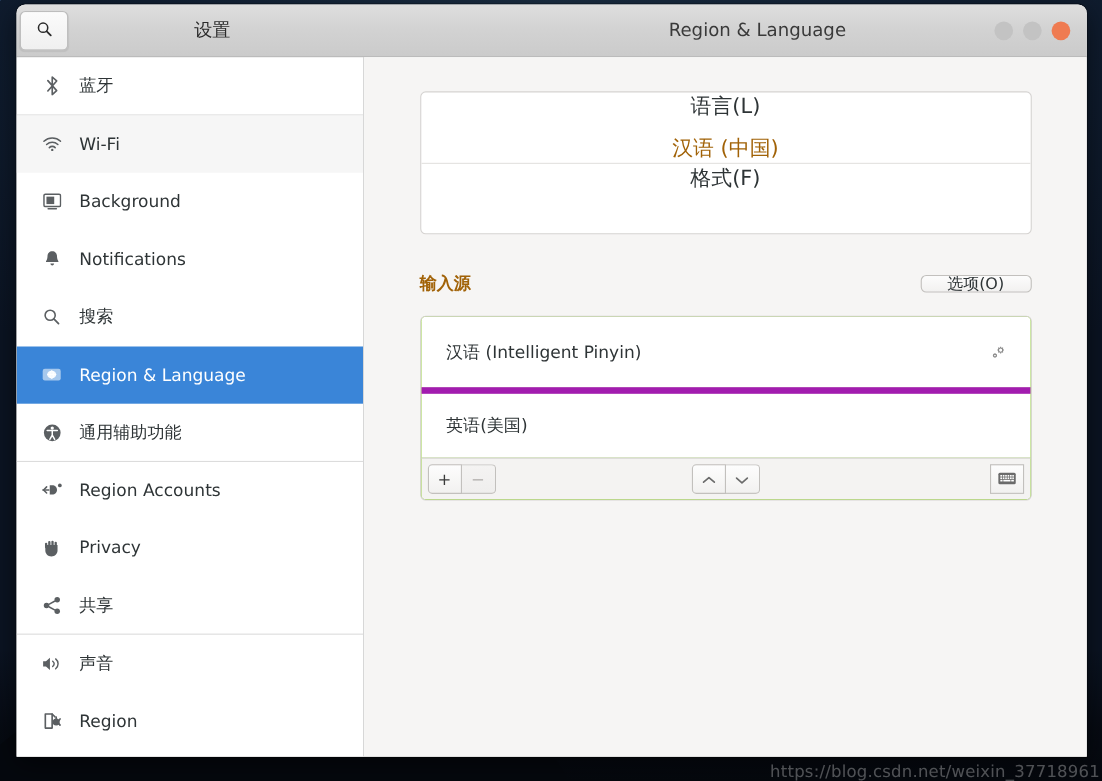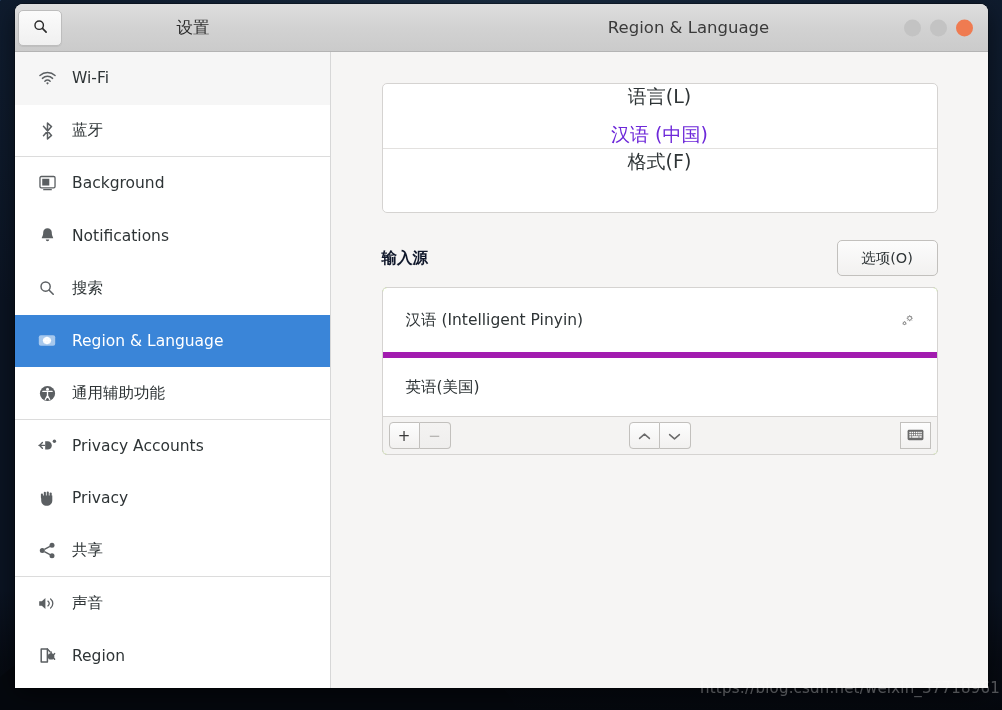--- a/index.html
+++ b/index.html
@@ -202,38 +202,38 @@
     display: flex;
     align-items: center;
     justify-content: space-between;
     padding: 0 23px;
     font-size: 19px;
     color: #2e3436;
     cursor: pointer;
     flex-direction: column;
   }
   .lang-row + .lang-row { border-top: 1px solid #e3e1df; gap: 48px; }
-  .lang-value { color: #6d28d9; }
+  .lang-value { color: #a16207; }
 
   .section-head {
     display: flex;
     align-items: center;
     justify-content: space-between;
     margin-top: 30px;
     margin-bottom: 14px;
     height: 30px;
   }
   .section-title {
     font-size: 15.5px;
     font-weight: bold;
-    color: #0f172a;
+    color: #a16207;
   }
   .options-button {
     min-width: 101px;
-    height: 36px;
+    height: 16px;
     border-radius: 5px;
     background: linear-gradient(to bottom, #fcfcfc, #f2f1f0);
     border: 1px solid #c2c0bd;
     font-size: 14.5px;
     color: #2e3436;
     display: flex;
     align-items: center;
     justify-content: center;
     cursor: pointer;
     padding: 0 12px;
@@ -312,21 +312,21 @@
     display: flex;
     align-items: center;
     justify-content: center;
     color: #8a8a8a;
   }
 
   
   #watermark {
     position: absolute;
     right: 2px;
-    bottom: 13px;
+    bottom: 0;
     font-size: 15px;
     color: rgba(255,255,255,0.30);
     letter-spacing: 0.2px;
     white-space: nowrap;
     pointer-events: none;
     font-family: "DejaVu Sans", "Liberation Sans", sans-serif;
     margin-left: 48px;
   }
 </style>
 </head>
@@ -358,41 +358,41 @@
         <div class="wc wc-max"></div>
         <div class="wc wc-close"></div>
       </div>
     </div>
   </div>
 
   <div id="body-split">
 
     <div id="sidebar">
 
+      <div class="side-item sep-after">
+        <span class="side-icon">
+          <svg width="13" height="18" viewBox="0 0 12 18" fill="none">
+            <path d="M2 4.3L10 13.4 6 17V1l4 3.6L2 13.7" stroke="currentColor" stroke-width="1.5" stroke-linejoin="round" stroke-linecap="round"></path>
+          </svg>
+        </span>
+        <span class="side-label">蓝牙</span>
+      </div>
+
       <div class="side-item first">
         <span class="side-icon">
           <svg width="17" height="14" viewBox="0 0 18 14" fill="none">
             <path d="M1 4.3C3.2 2.3 6 1.2 9 1.2s5.8 1.1 8 3.1" stroke="currentColor" stroke-width="1.5" stroke-linecap="round"></path>
             <path d="M3.6 7.4C5.1 6 7 5.2 9 5.2s3.9.8 5.4 2.2" stroke="currentColor" stroke-width="1.5" stroke-linecap="round"></path>
             <path d="M6.2 10.4c.8-.8 1.8-1.2 2.8-1.2s2 .4 2.8 1.2" stroke="currentColor" stroke-width="1.5" stroke-linecap="round"></path>
             <circle cx="9" cy="12.6" r="1.15" fill="currentColor"></circle>
           </svg>
         </span>
         <span class="side-label">Wi-Fi</span>
       </div>
 
-      <div class="side-item sep-after">
-        <span class="side-icon">
-          <svg width="13" height="18" viewBox="0 0 12 18" fill="none">
-            <path d="M2 4.3L10 13.4 6 17V1l4 3.6L2 13.7" stroke="currentColor" stroke-width="1.5" stroke-linejoin="round" stroke-linecap="round"></path>
-          </svg>
-        </span>
-        <span class="side-label">蓝牙</span>
-      </div>
-
       <div class="side-item">
         <span class="side-icon">
           <svg width="17" height="16" viewBox="0 0 18 17" fill="none">
             <rect x="1" y="1.6" width="16" height="12" rx="1.4" stroke="currentColor" stroke-width="1.4"></rect>
             <rect x="3.4" y="4" width="7.5" height="7.2" fill="currentColor"></rect>
             <line x1="5" y1="15.6" x2="13" y2="15.6" stroke="currentColor" stroke-width="1.4" stroke-linecap="round"></line>
           </svg>
         </span>
         <span class="side-label">Background</span>
       </div>
@@ -442,21 +442,21 @@
 
       <div class="side-item">
         <span class="side-icon">
           <svg width="19" height="15" viewBox="0 0 19 15" fill="none">
             <path d="M1 7.4h5.4" stroke="currentColor" stroke-width="1.4" stroke-linecap="round"></path>
             <path d="M4.4 4.6L1.6 7.4l2.8 2.8" stroke="currentColor" stroke-width="1.4" stroke-linecap="round" stroke-linejoin="round"></path>
             <path d="M7.2 3.2h2.4c2.3 0 4.2 1.9 4.2 4.2s-1.9 4.2-4.2 4.2H7.2z" fill="currentColor"></path>
             <circle cx="16.4" cy="3.3" r="1.7" fill="currentColor"></circle>
           </svg>
         </span>
-        <span class="side-label">Privacy Accounts</span>
+        <span class="side-label">Region Accounts</span>
       </div>
 
       <div class="side-item">
         <span class="side-icon">
           <svg width="16" height="17" viewBox="0 0 16 17" fill="none">
             <path d="M2.2 5.4v5.1c0 3.1 2.3 5.3 5.5 5.3s5.6-2.2 5.6-5.3V5.4" fill="currentColor"></path>
             <rect x="1.9" y="3.4" width="2.1" height="5" rx="1" fill="currentColor"></rect>
             <rect x="4.8" y="1.8" width="2.1" height="6.6" rx="1" fill="currentColor"></rect>
             <rect x="7.7" y="1.5" width="2.1" height="6.9" rx="1" fill="currentColor"></rect>
             <rect x="10.6" y="2.4" width="2.1" height="6" rx="1" fill="currentColor"></rect>

